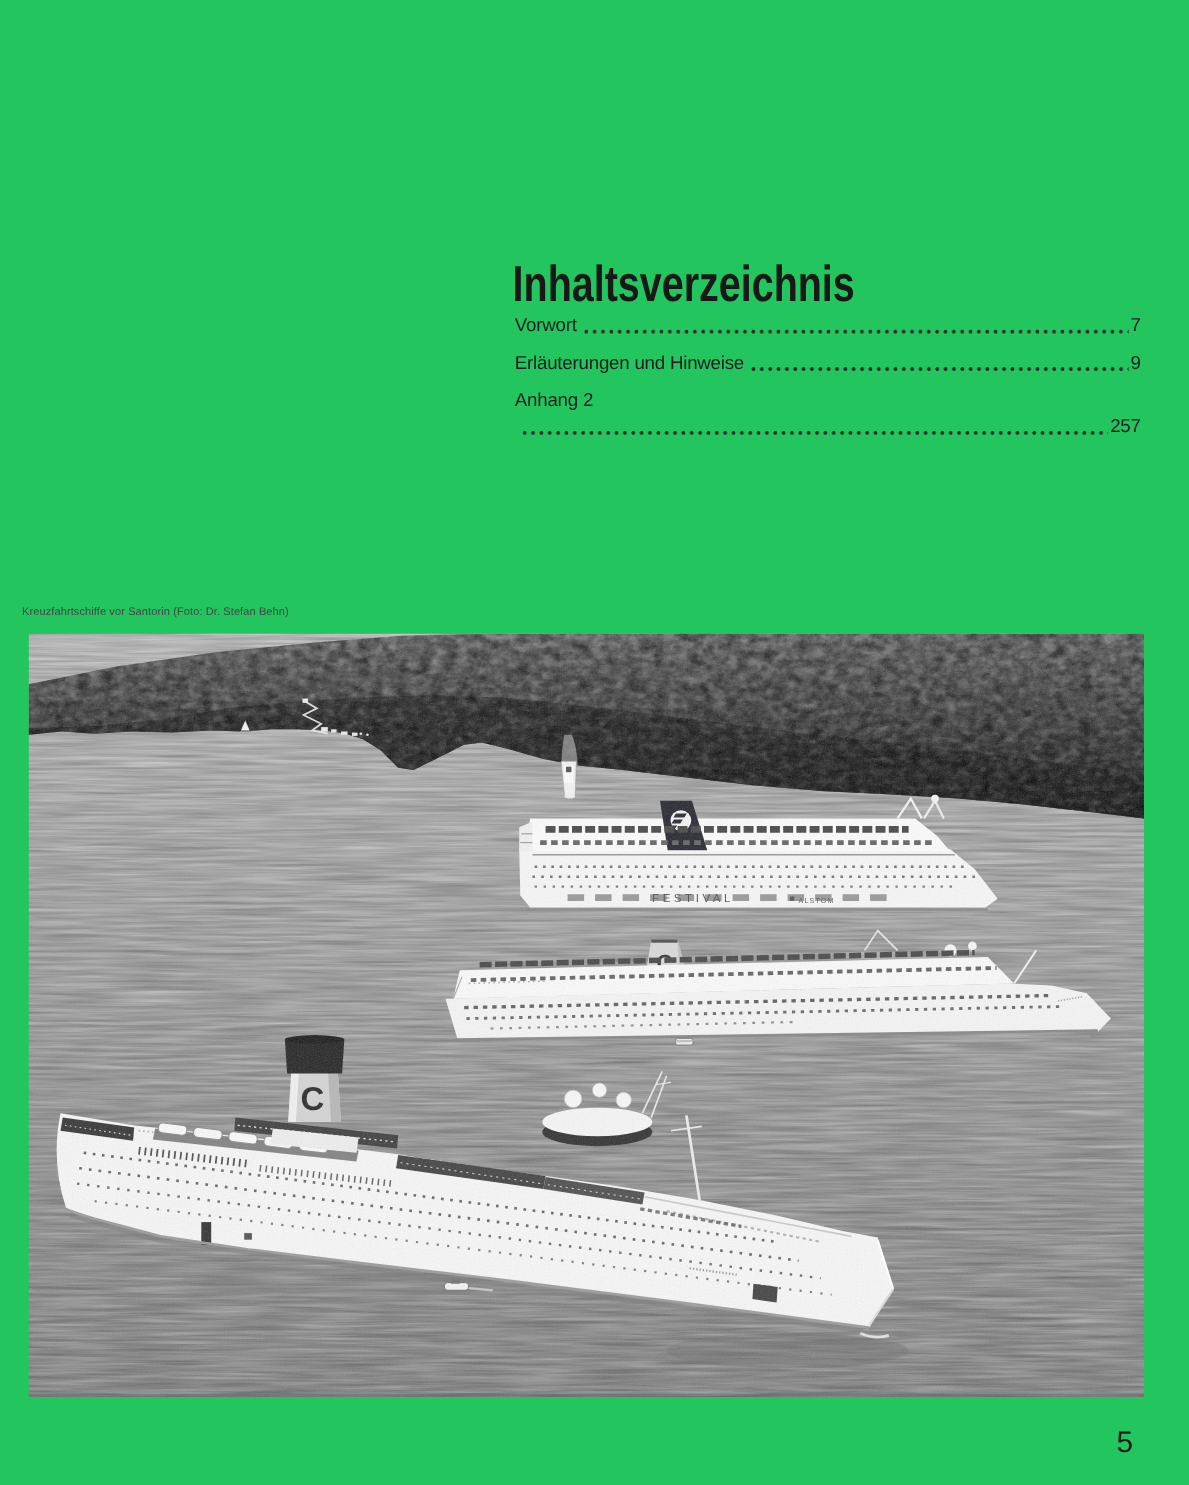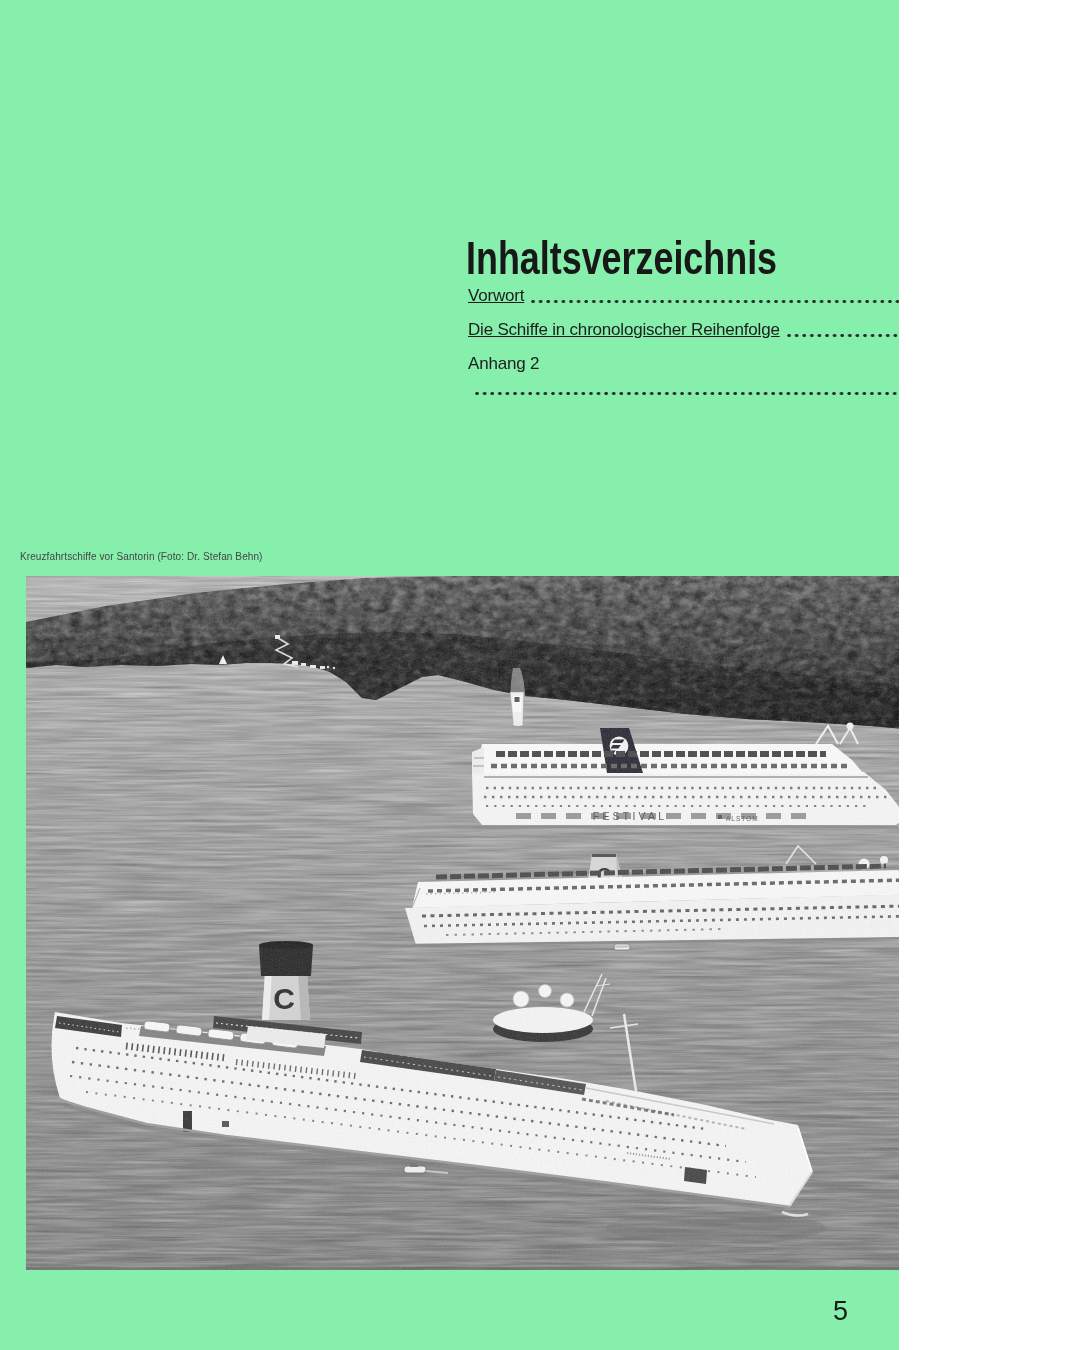--- a/index.html
+++ b/index.html
@@ -1,30 +1,30 @@
 <!DOCTYPE html>
 <html><head>
 <meta charset="utf-8">
 <style>
   html,body{margin:0;padding:0;background:#ffffff;}
   .page{
-    position:relative;width:899px;height:1350px;background:#86efac;
+    position:relative;width:1081px;height:1350px;background:#22c55e;
     font-family:"Liberation Sans",sans-serif;overflow:hidden;color:#1d1d1d;
   }
   .title{
     position:absolute;left:466px;top:200px;
     font-size:46px;font-weight:700;color:#181818;
     transform:scaleX(0.78);transform-origin:0 0;white-space:nowrap;
     letter-spacing:0px;
   }
   .toc{position:absolute;left:468px;top:284px;width:569px;}
   .toc-entry{margin-bottom:10px;}
   .toc-prefix{font-size:17px;line-height:24px;letter-spacing:-0.2px;}
   .toc-prefix:empty{display:none;}
-  .toc-line{display:flex;align-items:baseline;font-size:17px;line-height:24px;letter-spacing:-0.2px;text-decoration:underline;}
+  .toc-line{display:flex;align-items:baseline;font-size:17px;line-height:24px;letter-spacing:-0.2px;}
   .toc-label{white-space:nowrap;}
   .toc-dots{
     flex:1;align-self:flex-end;height:5px;margin:0 2px 4px 7px;
     background-image:radial-gradient(circle at 2px 2.5px,#2c2c2c 1.45px,rgba(0,0,0,0) 1.95px);
     background-size:7.6px 5px;background-repeat:repeat-x;
   }
   .toc-page{white-space:nowrap;}
   .caption{position:absolute;left:20px;top:551px;font-size:10px;color:#454545;letter-spacing:0.1px;}
   .photo{position:absolute;left:26px;top:576px;width:1014px;height:694px;}
   .photo svg{display:block;width:100%;height:100%;}
@@ -43,23 +43,23 @@
 
       <div class="toc-line">
         <span class="toc-label">Vorwort</span>
         <span class="toc-dots"></span>
         <span class="toc-page">7</span>
       </div>
     </div>
     <div class="toc-entry">
 
       <div class="toc-line">
-        <span class="toc-label">Die Schiffe in chronologischer Reihenfolge</span>
+        <span class="toc-label">Erläuterungen und Hinweise</span>
         <span class="toc-dots"></span>
-        <span class="toc-page">11</span>
+        <span class="toc-page">9</span>
       </div>
     </div>
     <div class="toc-entry">
       <div class="toc-prefix">Anhang 2</div>
       <div class="toc-line">
         <span class="toc-dots"></span>
         <span class="toc-page">257</span>
       </div>
     </div>
   </div>

